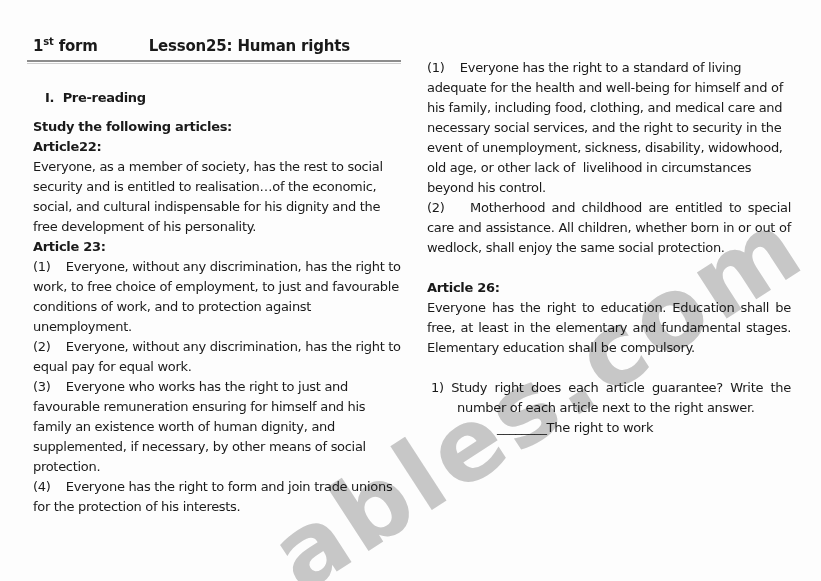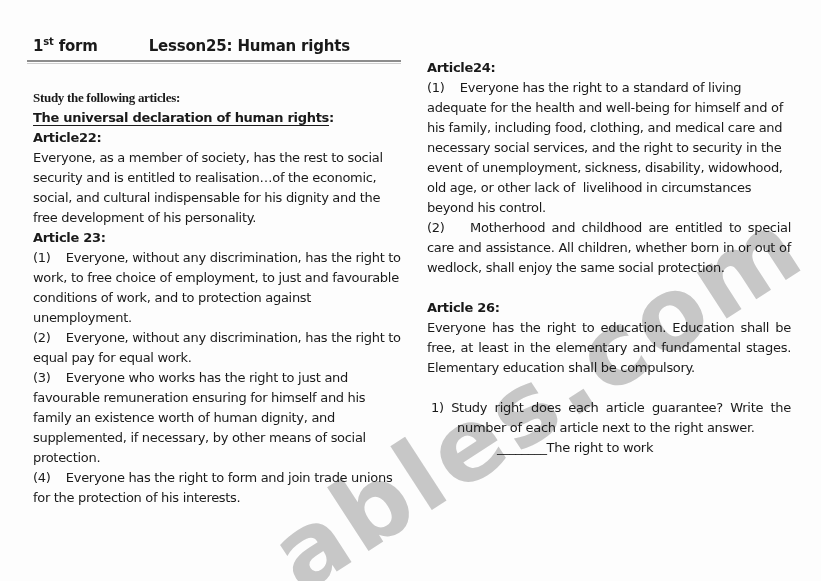--- a/index.html
+++ b/index.html
@@ -69,21 +69,20 @@
   }
   p{margin:0;}
   .bold{font-weight:bold;}
   .prereading{
     font-weight:bold;
     margin-left:12px;
     margin-bottom:9px;
   }
   .study{
     font-weight:bold;
-    font-family:Liberation Serif, serif;
   }
   .decl-title{
     font-weight:bold;
     border-bottom:1.5px solid #1a1a1a;
   }
   .justify{text-align:justify;}
   .spacer{height:20px;}
   .exercise-item{
     padding-left:26px;
     text-indent:-26px;
@@ -101,33 +100,32 @@
 
 <div class="header">
   <span>1</span><span class="ordinal">st</span>
   <span>form</span>
   <span class="lesson">Lesson25: Human rights</span>
 </div>
 <div class="header-rule"></div>
 <div class="header-rule-light"></div>
 
 <div class="col col-left">
+  <p class="prereading">I.&nbsp; Pre-reading</p>
   <p class="study">Study the following articles:</p>
-  <p><span class="decl-title">The universal declaration of human rights</span><span class="bold">:</span></p>
   <p class="bold">Article22:</p>
   <p>Everyone, as a member of society, has the rest to social security and is entitled to realisation…of the economic, social, and cultural indispensable for his dignity and the free development of his personality.</p>
   <p class="bold">Article 23:</p>
   <p>(1)&nbsp;&nbsp;&nbsp; Everyone, without any discrimination, has the right to work, to free choice of employment, to just and favourable conditions of work, and to protection against unemployment.</p>
   <p>(2)&nbsp;&nbsp;&nbsp; Everyone, without any discrimination, has the right to equal pay for equal work.</p>
   <p>(3)&nbsp;&nbsp;&nbsp; Everyone who works has the right to just and favourable remuneration ensuring for himself and his family an existence worth of human dignity, and supplemented, if necessary, by other means of social protection.</p>
   <p>(4)&nbsp;&nbsp;&nbsp; Everyone has the right to form and join trade unions for the protection of his interests.</p>
 </div>
 
 <div class="col col-right">
-  <p class="bold">Article24:</p>
   <p>(1)&nbsp;&nbsp;&nbsp; Everyone has the right to a standard of living adequate for the health and well-being for himself and of his family, including food, clothing, and medical care and necessary social services, and the right to security in the event of unemployment, sickness, disability, widowhood, old age, or other lack of &nbsp;livelihood in circumstances beyond his control.</p>
   <p class="justify">(2)&nbsp;&nbsp;&nbsp; Motherhood and childhood are entitled to special care and assistance. All children, whether born in or out of wedlock, shall enjoy the same social protection.</p>
   <div class="spacer"></div>
   <p class="bold">Article 26:</p>
   <p class="justify">Everyone has the right to education. Education shall be free, at least in the elementary and fundamental stages. Elementary education shall be compulsory.</p>
   <div class="spacer"></div>
   <p class="exercise-item"><span>1)</span> <span>Study right does each article guarantee? Write the number of each article next to the right answer.</span></p>
   <p class="answer-line"><span>________</span><span>The right to work</span></p>
 </div>
 

